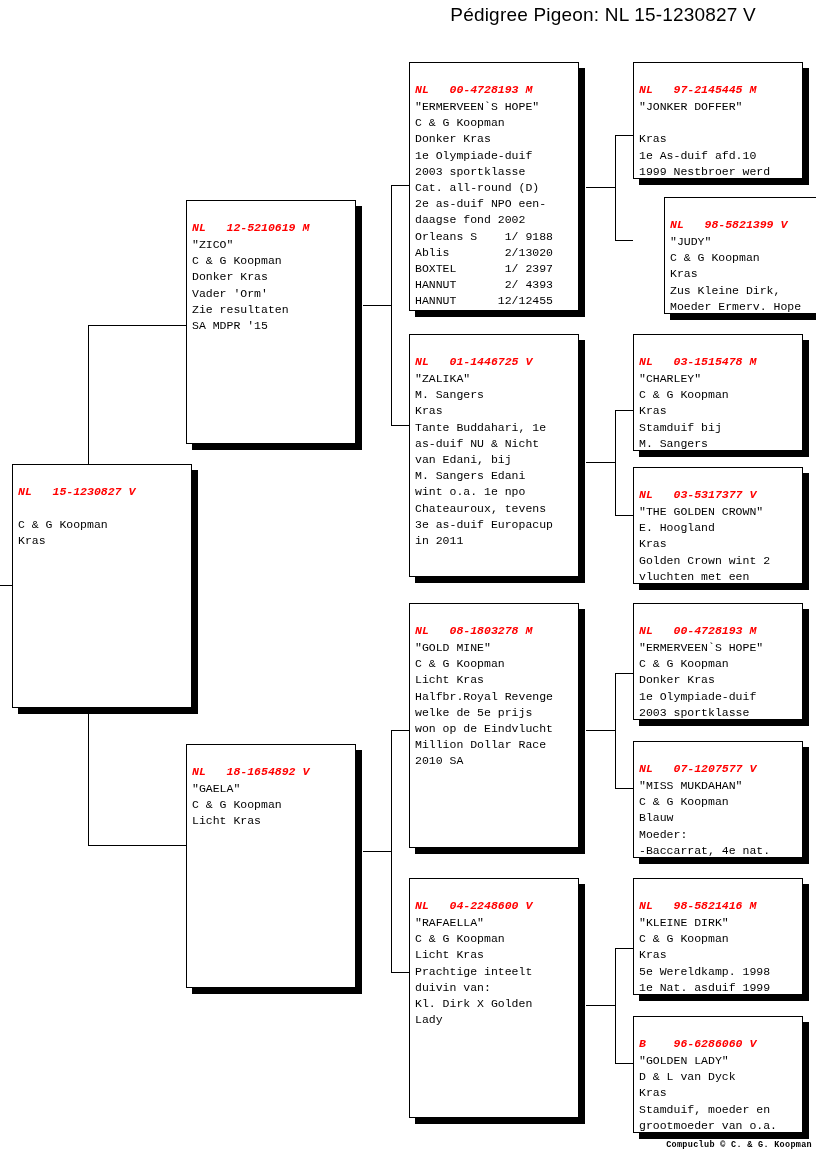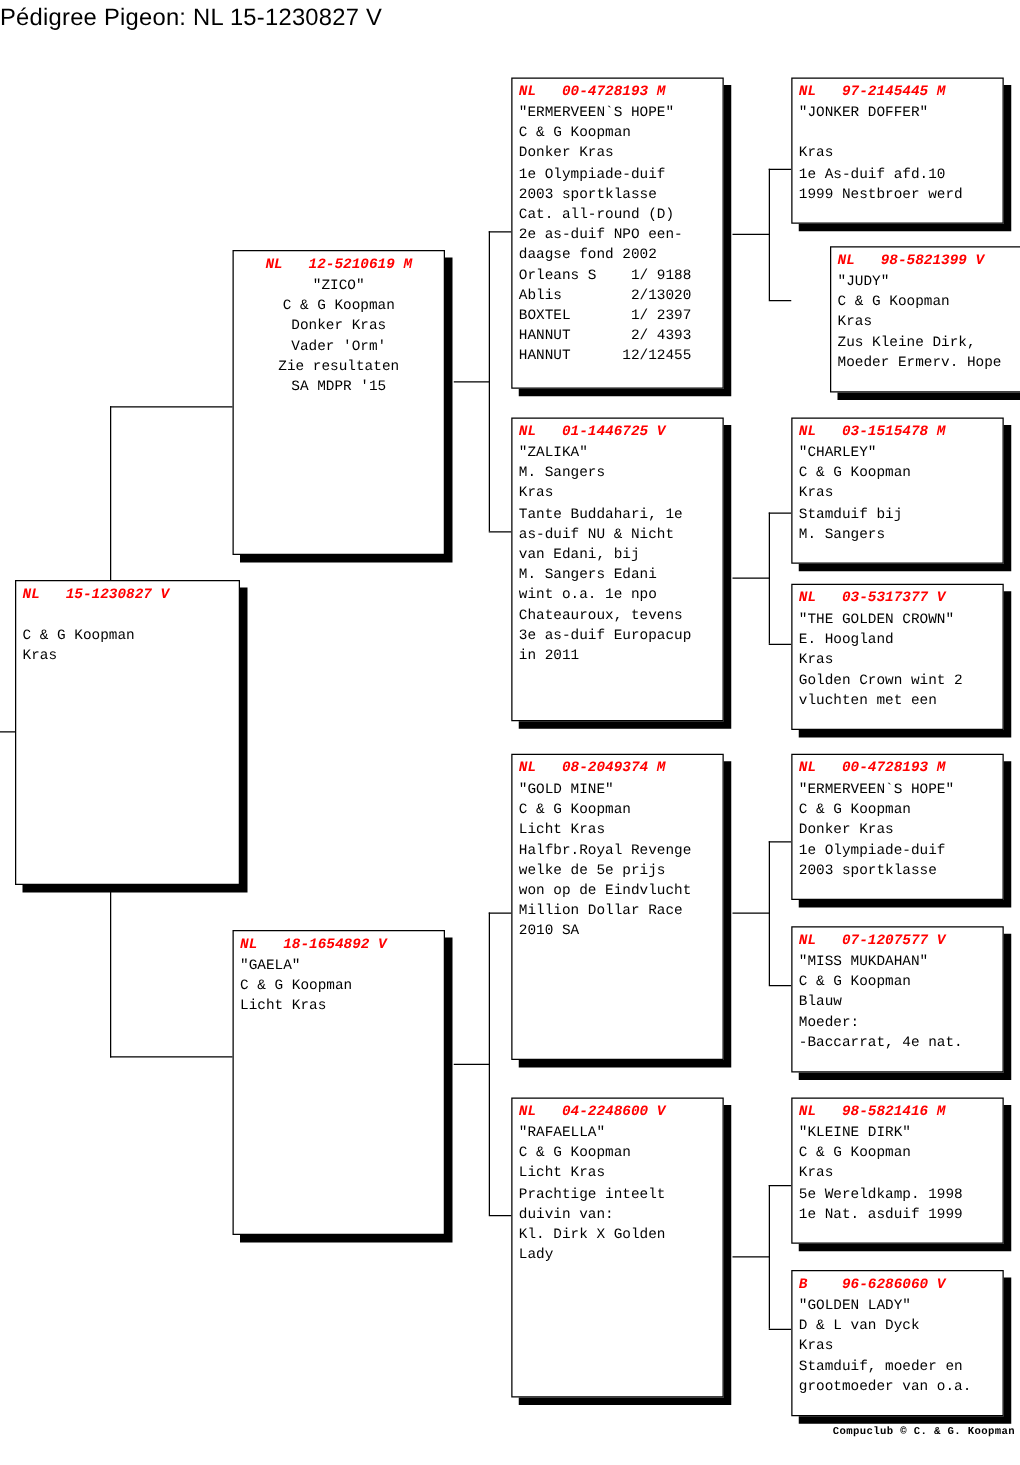--- a/index.html
+++ b/index.html
@@ -13,35 +13,35 @@
     position: relative;
     font-family: "Liberation Mono", "DejaVu Sans Mono", monospace;
     overflow: hidden;
   }
 
   #page-title {
     position: absolute;
     left: 0;
     top: 4px;
     width: 756px;
-    text-align: left;
+    text-align: right;
     font-family: "Liberation Sans", sans-serif;
     font-size: 19px;
     color: #000000;
     letter-spacing: 0.2px;
   }
 
   
   .pbox {
     position: absolute;
     background: #ffffff;
     border: 1px solid #000000;
     box-sizing: border-box;
     box-shadow: 6px 6px 0 0 #000000;
-    padding: 3px 5px 0 5px;
+    padding: 19px 5px 0 5px;
     overflow: hidden;
   }
   .pbox .hdr {
     color: #ff0000;
     font-style: italic;
     font-weight: bold;
     font-size: 11.5px;
     line-height: 16px;
     white-space: pre;
     margin-bottom: 1px;
@@ -134,21 +134,21 @@
 <div class="conn h" style="left:615px; top:1063px; width:18px;"></div>
 <div class="conn h" style="left:586px; top:1005px; width:30px;"></div>
 
 <div class="pbox" style="left:12px; top:464px; width:180px; height:244px;">
   <div class="hdr">NL   15-1230827 V</div>
   <div class="body">
 C &amp; G Koopman
 Kras</div>
 </div>
 
-<div class="pbox" style="left:186px; top:200px; width:170px; height:244px;text-align:center;">
+<div class="pbox" style="left:186px; top:200px; width:170px; height:244px;">
   <div class="hdr">NL   12-5210619 M</div>
   <div class="body">"ZICO"
 C &amp; G Koopman
 Donker Kras
 Vader 'Orm'
 Zie resultaten
 SA MDPR '15</div>
 </div>
 
 <div class="pbox" style="left:186px; top:744px; width:170px; height:244px;">
@@ -184,21 +184,21 @@
 as-duif NU &amp; Nicht
 van Edani, bij
 M. Sangers Edani
 wint o.a. 1e npo
 Chateauroux, tevens
 3e as-duif Europacup
 in 2011</div>
 </div>
 
 <div class="pbox" style="left:409px; top:603px; width:170px; height:245px;">
-  <div class="hdr">NL   08-2049374 M</div>
+  <div class="hdr">NL   08-1803278 M</div>
   <div class="body">"GOLD MINE"
 C &amp; G Koopman
 Licht Kras
 Halfbr.Royal Revenge
 welke de 5e prijs
 won op de Eindvlucht
 Million Dollar Race
 2010 SA</div>
 </div>
 

